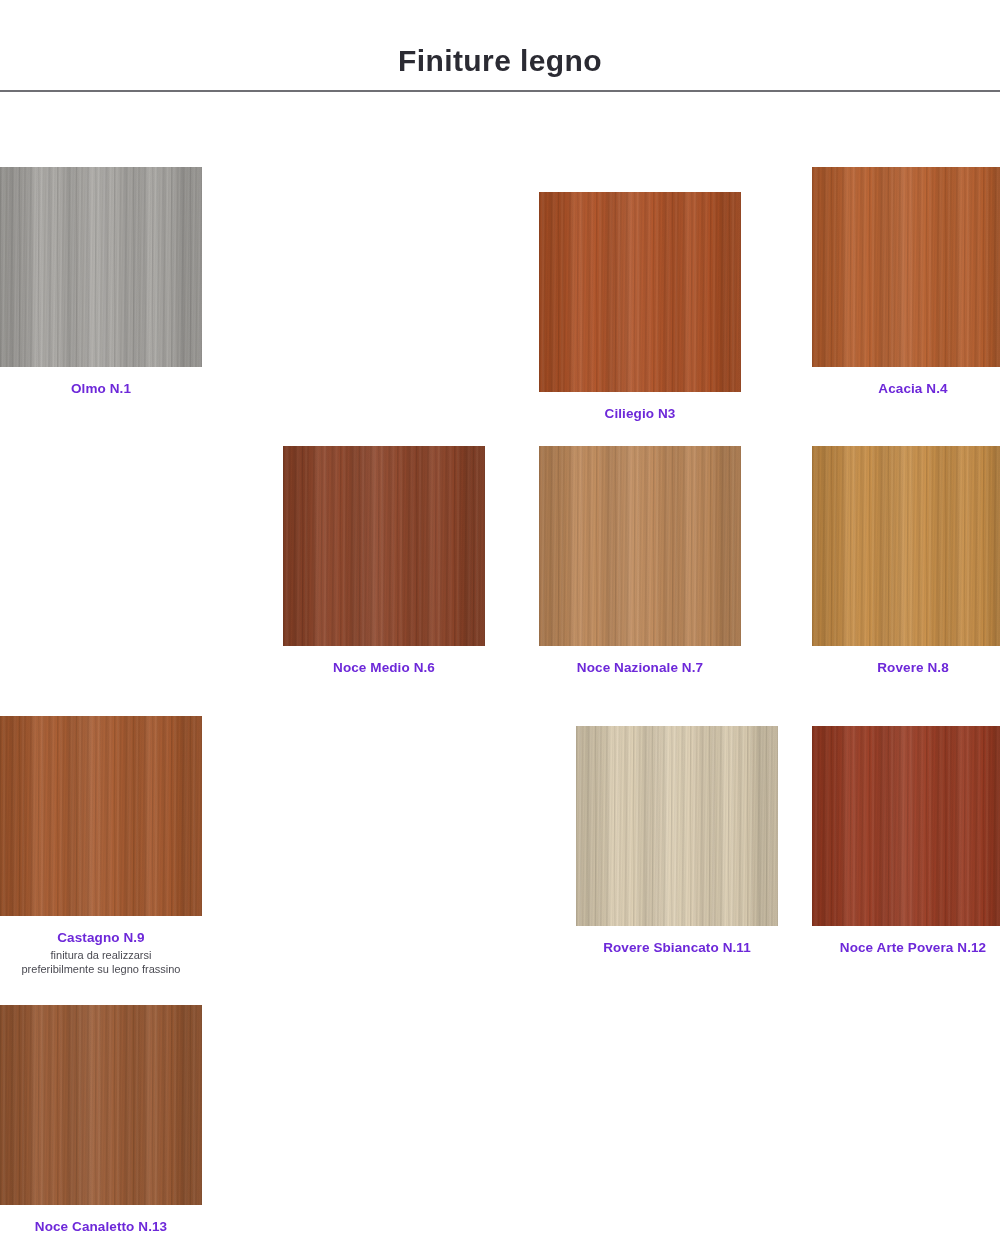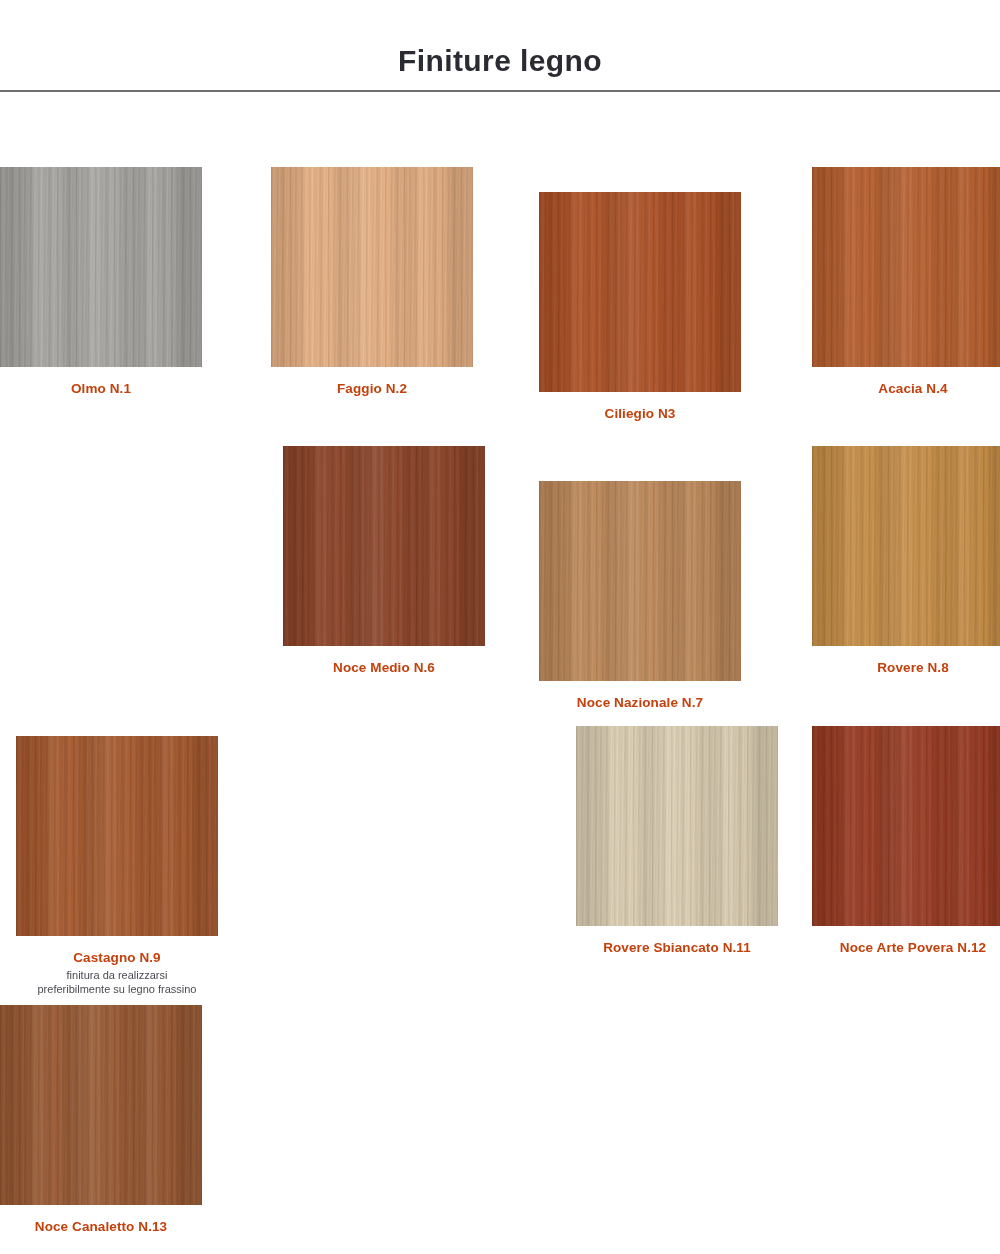--- a/index.html
+++ b/index.html
@@ -101,21 +101,21 @@
       rgba(0,0,0,0.05) 1px,
       rgba(0,0,0,0.00) 3px
     );
   }
   .swatch-label {
     margin-top: 14px;
     width: 202px;
     text-align: center;
     font-size: 13.5px;
     font-weight: 700;
-    color: #c2410c;
+    color: #6d28d9;
     letter-spacing: 0.1px;
     white-space: nowrap;
   }
   .swatch-note {
     margin-top: 3px;
     width: 202px;
     text-align: center;
     font-size: 11px;
     font-weight: 400;
     line-height: 1.3;
@@ -133,29 +133,20 @@
 <div class="swatch-grid" id="swatch-grid">
     <div class="swatch-cell" style="left: 0px; top: 167px;">
       <div class="swatch-tile" style="background-color: rgb(170, 168, 164);">
         <div class="grain g1"></div>
         <div class="grain g2"></div>
         <div class="grain g3"></div>
         <div class="grain g4"></div>
       </div>
       <div class="swatch-label">Olmo N.1</div>
     </div>
-    <div class="swatch-cell" style="left: 271px; top: 167px;">
-      <div class="swatch-tile" style="background-color: rgb(232, 177, 132);">
-        <div class="grain g1"></div>
-        <div class="grain g2"></div>
-        <div class="grain g3"></div>
-        <div class="grain g4"></div>
-      </div>
-      <div class="swatch-label">Faggio N.2</div>
-    </div>
     <div class="swatch-cell" style="left: 539px; top: 167px; margin-top: 25px;">
       <div class="swatch-tile" style="background-color: rgb(176, 82, 38);">
         <div class="grain g1"></div>
         <div class="grain g2"></div>
         <div class="grain g3"></div>
         <div class="grain g4"></div>
       </div>
       <div class="swatch-label">Ciliegio N3</div>
     </div>
     <div class="swatch-cell" style="left: 812px; top: 167px;">
@@ -169,39 +160,39 @@
     </div>
     <div class="swatch-cell" style="left: 271px; top: 446px; padding-left: 12px;">
       <div class="swatch-tile" style="background-color: rgb(142, 68, 40);">
         <div class="grain g1"></div>
         <div class="grain g2"></div>
         <div class="grain g3"></div>
         <div class="grain g4"></div>
       </div>
       <div class="swatch-label">Noce Medio N.6</div>
     </div>
-    <div class="swatch-cell" style="left: 539px; top: 446px; margin-top: 35px;">
+    <div class="swatch-cell" style="left: 539px; top: 446px;">
       <div class="swatch-tile" style="background-color: rgb(192, 138, 90);">
         <div class="grain g1"></div>
         <div class="grain g2"></div>
         <div class="grain g3"></div>
         <div class="grain g4"></div>
       </div>
       <div class="swatch-label">Noce Nazionale N.7</div>
     </div>
     <div class="swatch-cell" style="left: 812px; top: 446px;">
       <div class="swatch-tile" style="background-color: rgb(201, 143, 71);">
         <div class="grain g1"></div>
         <div class="grain g2"></div>
         <div class="grain g3"></div>
         <div class="grain g4"></div>
       </div>
       <div class="swatch-label">Rovere N.8</div>
     </div>
-    <div class="swatch-cell" style="left: 0px; top: 736px; padding-left: 16px;">
+    <div class="swatch-cell" style="left: 0px; top: 716px;">
       <div class="swatch-tile" style="background-color: rgb(168, 90, 46);">
         <div class="grain g1"></div>
         <div class="grain g2"></div>
         <div class="grain g3"></div>
         <div class="grain g4"></div>
       </div>
       <div class="swatch-label">Castagno N.9</div>
       <div class="swatch-note">
         <div>finitura da realizzarsi</div>
         <div>preferibilmente su legno frassino</div>

